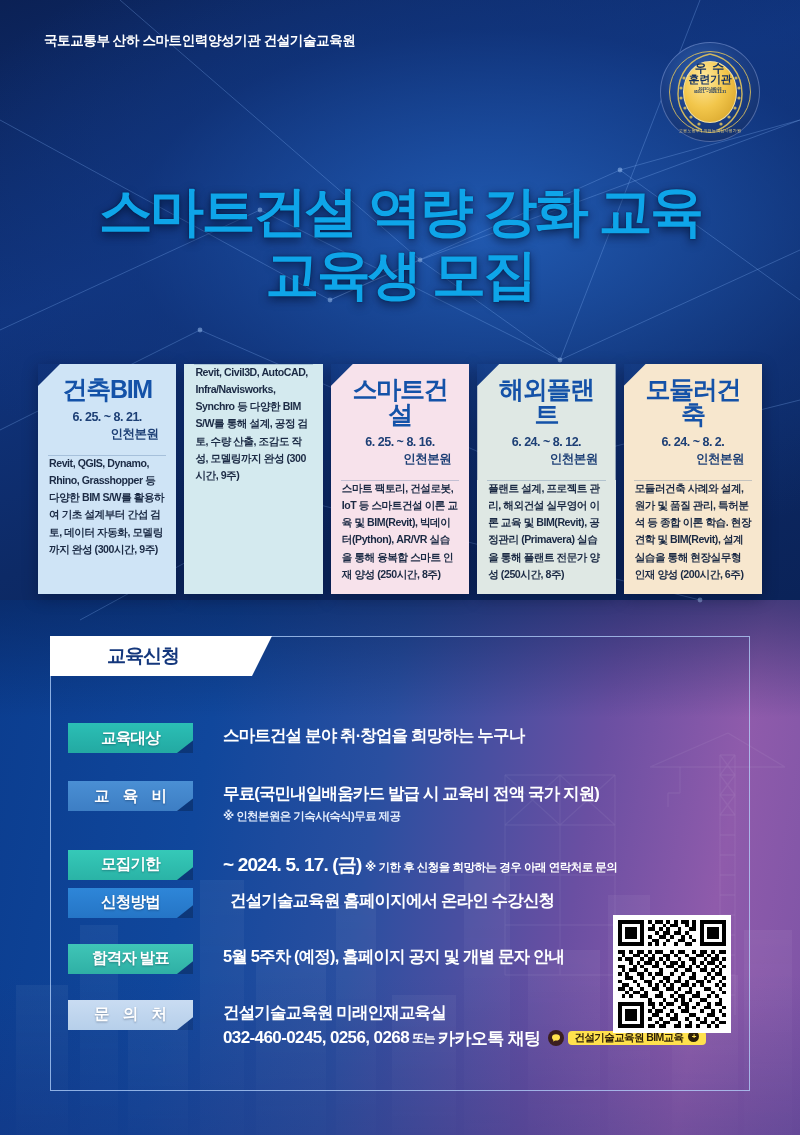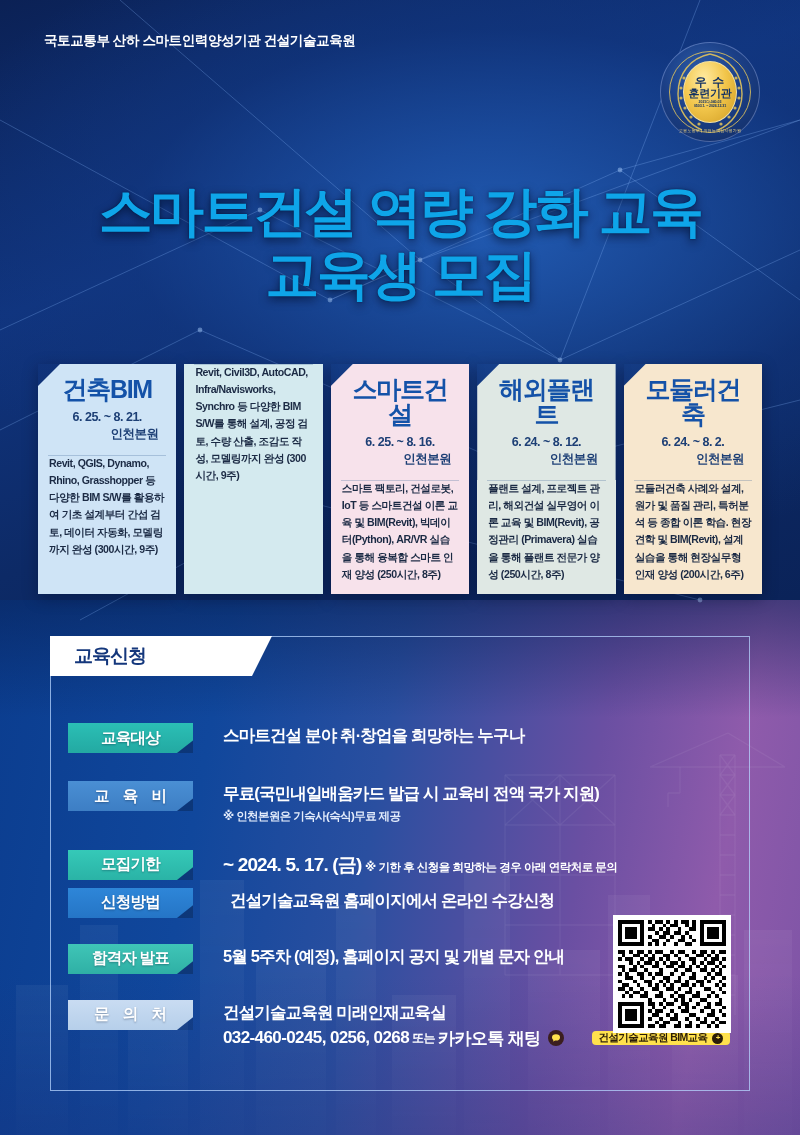--- a/index.html
+++ b/index.html
@@ -52,21 +52,21 @@
   }
   .seal .ring{
     position:absolute;inset:9px;border-radius:50%;
     border:1.5px solid rgba(226,196,92,.85);
   }
   .seal .oval{
     position:absolute;left:50%;top:50%;transform:translate(-50%,-50%);
     width:54px;height:62px;border-radius:50%;
     background:radial-gradient(ellipse at 38% 28%, #ffeaa0 0%, #f2c64b 48%, #cf9b21 100%);
     border:1.5px solid #f6e3a1;
-    display:flex;flex-direction:column;align-items:center;justify-content:center;
+    display:flex;flex-direction:column;align-items:center;
     line-height:1;
   }
   .seal .oval b{display:block;color:#123163;font-weight:800;}
   .seal .l1{font-size:12px;letter-spacing:1px;}
   .seal .l2{font-size:11px;margin-top:0;letter-spacing:-.3px;}
   .seal .l3{font-size:3.6px;margin-top:2.5px;color:#2b3f6d;letter-spacing:-.1px;}
   .seal .l4{font-size:3.6px;color:#2b3f6d;letter-spacing:-.1px;}
   .seal .arc{
     position:absolute;left:0;right:0;bottom:9px;text-align:center;
     font-size:4.1px;color:#e8cf80;letter-spacing:.1px;white-space:nowrap;
@@ -124,21 +124,21 @@
     border:1px solid rgba(183,213,255,.75);
     z-index:5;
   }
   .panel-tab{
     position:absolute;left:-1px;top:-1px;width:222px;height:40px;
     background:#ffffff;
     clip-path:polygon(0 0, 100% 0, calc(100% - 20px) 100%, 0 100%);
     display:flex;align-items:center;
   }
   .panel-tab span{
-    color:#14377c;font-size:19px;font-weight:800;letter-spacing:-1px;padding-left:24px;
+    color:#14377c;font-size:19px;font-weight:800;letter-spacing:-1px;padding-left:24px;margin-left:33px;
   }
 
   
   .rows{position:absolute;left:0;top:72px;right:0;}
   .row{display:flex;align-items:flex-start;margin-bottom:4px;position:relative;}
   .row .tag{
     position:relative;width:125px;height:30px;flex:0 0 125px;margin-left:17px;
     display:flex;align-items:center;justify-content:center;
   }
   .row .tag .fill{
@@ -180,21 +180,21 @@
 
   
   .kakao{display:inline-flex;align-items:center;margin-left:7px;vertical-align:middle;}
   .kakao .bubble{
     width:16px;height:16px;border-radius:50%;background:#3b1e1e;
     display:inline-flex;align-items:center;justify-content:center;
     color:#ffe14d;font-size:8px;font-weight:800;margin-right:4px;
   }
   .kakao .pill{
     background:#ffe14d;border-radius:4px;padding:0 7px;
-    display:inline-flex;align-items:center;gap:5px;margin-left:24px;
+    display:inline-flex;align-items:flex-start;gap:5px;
   }
   .kakao .pill span{color:#2b1d08;font-size:10.5px;font-weight:800;letter-spacing:-.6px;}
   .kakao .pill .plus{
     width:11px;height:11px;border-radius:50%;background:#2b1d08;color:#ffe14d;
     font-size:8px;font-weight:800;display:inline-flex;align-items:center;justify-content:center;line-height:1;
   }
 
   
   .qr-wrap{position:absolute;right:18px;top:278px;width:118px;z-index:6;}
   .qr{width:118px;height:118px;background:#ffffff;padding:5px;}

